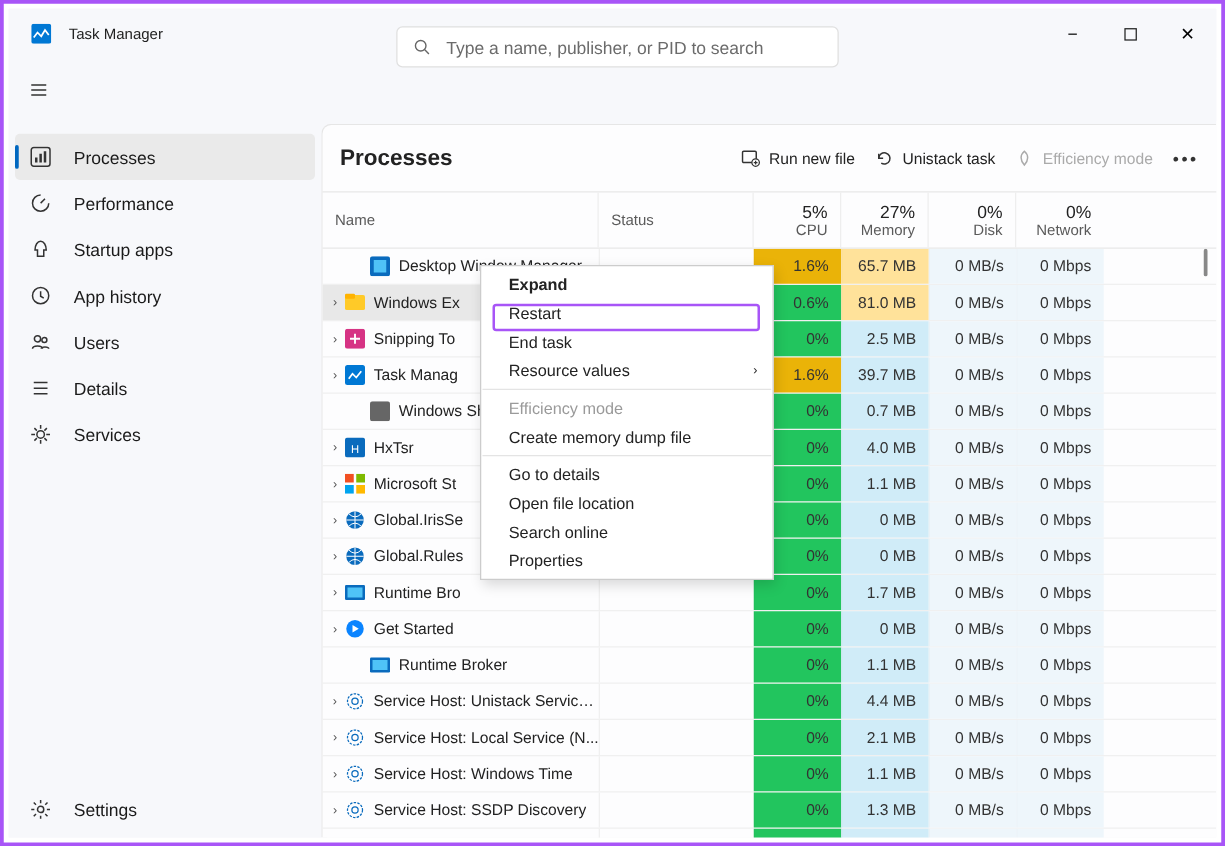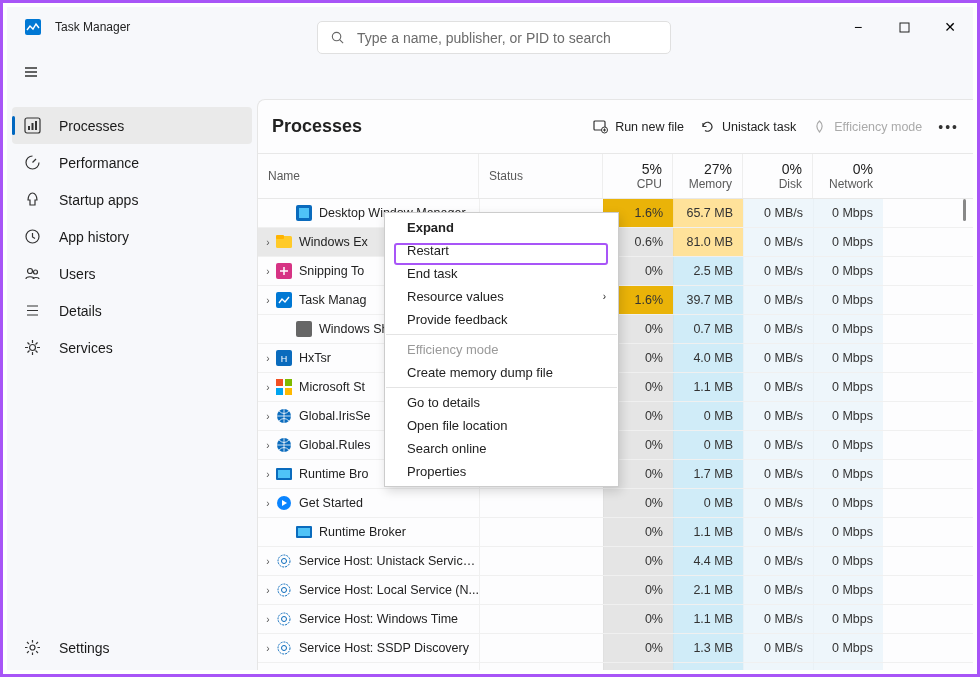--- a/index.html
+++ b/index.html
@@ -49,21 +49,21 @@
 .row { height: 29px; display: flex; align-items: stretch; border-bottom: 1px solid #f0f0f0; font-size: 12.5px; }
 .row.sel .c-name { background: #e8e8e8; }
 .c-name { width: 221px; display: flex; align-items: center; padding-left: 4px; overflow: hidden; white-space: nowrap; }
 .c-name .chev { width: 12px; display: inline-block; text-align: center; font-size: 10px; color: #555; margin-right: 2px; visibility: hidden; }
 .c-name .chev.v { visibility: visible; }
 .c-name .nameindent { width: 20px; display: inline-block; }
 .c-name .icn { width: 16px; height: 16px; margin-right: 7px; flex-shrink: 0; }
 .c-name .txt { overflow: hidden; text-overflow: ellipsis; white-space: nowrap; color: #222; }
 .c-status { width: 124px; border-left: 1px solid #f0f0f0; }
 .c-cpu, .c-mem, .c-disk, .c-net { width: 70px; display: flex; align-items: center; justify-content: flex-end; padding-right: 10px; color: #333; border-left: 1px solid rgba(0,0,0,0.02); }
-.c-cpu { background: #e5e5e5; }
+.c-cpu { background: #22c55e; }
 .c-cpu.hot { background: #eab308; }
 .c-mem { background: #d0ecf8; }
 .c-mem.hot { background: #ffe29a; }
 .c-disk { background: #eef6fb; }
 .c-net { background: #eef6fb; text-align: center; }
 
 .scrollbar { position: absolute; right: 1px; top: 0; bottom: 0; width: 15px; }
 .scrollthumb { position: absolute; top: 0; height: 22px; width: 3px; right: 6px; background: #888; border-radius: 2px; }
 
 .ctxmenu { position: absolute; left: 377px; top: 186px; width: 235px; background: #fff; border: 1px solid #ccc; box-shadow: 2px 4px 10px rgba(0,0,0,0.15); z-index: 50; padding: 3px 0; font-size: 13px; margin-top: 19px; }
@@ -491,21 +491,20 @@
             </div>
       </div>
     </div>
   </div>
 
   <div class="ctxmenu" id="ctxmenu">
         <div class="ctxitem bold">Expand</div>
         <div class="ctxitem">Restart</div>
         <div class="ctxitem">End task</div>
         <div class="ctxitem">Resource values<span class="sub">›</span></div>
-        <div class="ctxitem">Provide feedback</div>
         <div class="ctxsep"></div>
         <div class="ctxitem dis">Efficiency mode</div>
         <div class="ctxitem">Create memory dump file</div>
         <div class="ctxsep"></div>
         <div class="ctxitem">Go to details</div>
         <div class="ctxitem">Open file location</div>
         <div class="ctxitem">Search online</div>
         <div class="ctxitem">Properties</div>
       </div>
   <div class="ctxhl"></div>

